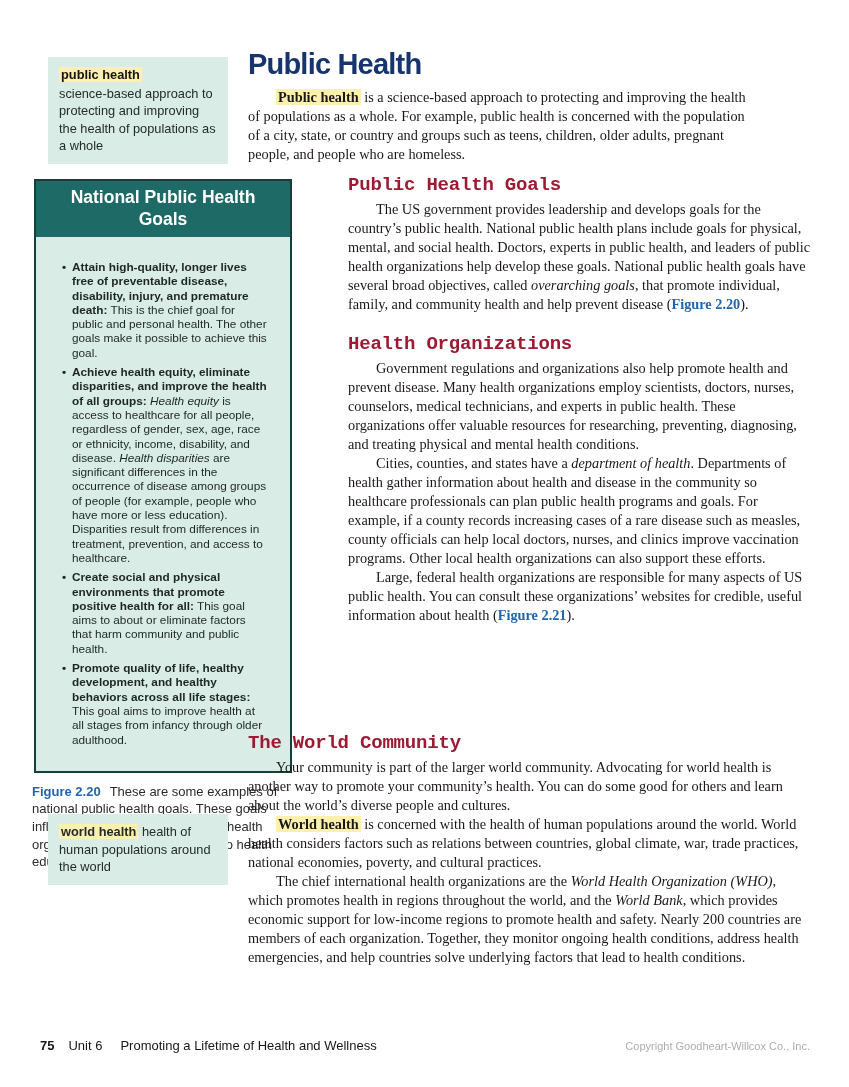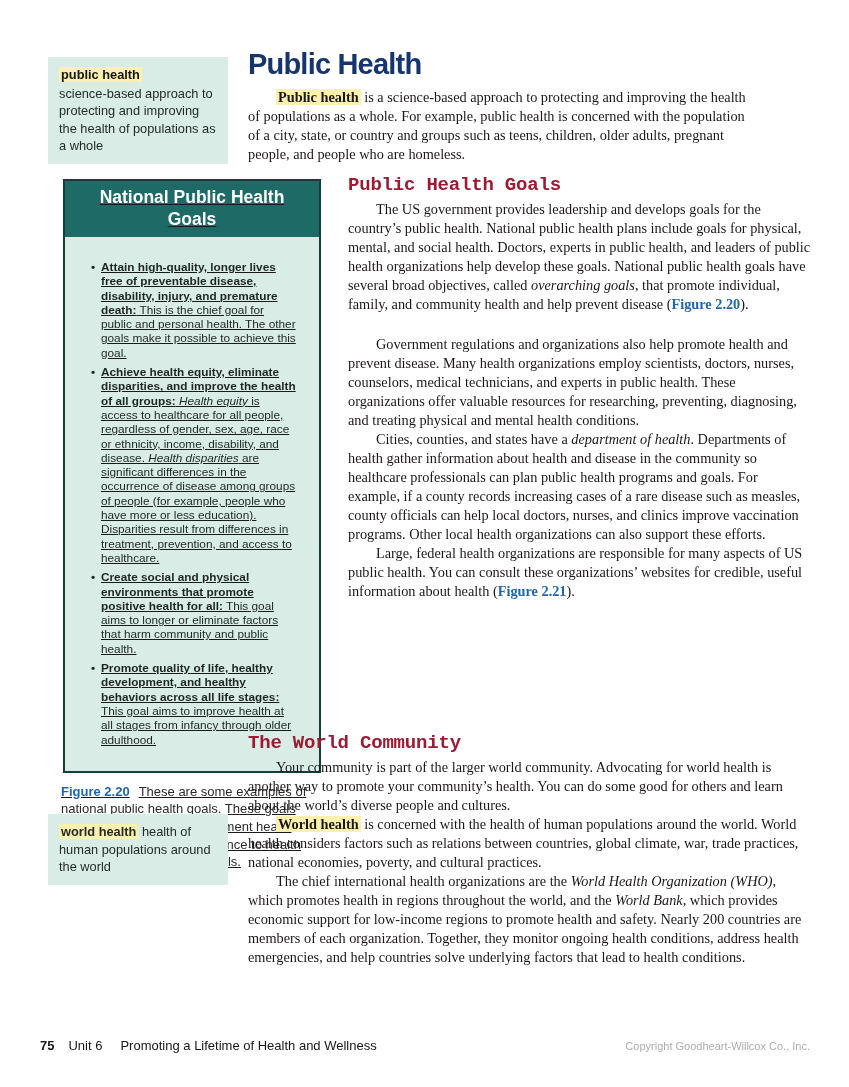--- a/index.html
+++ b/index.html
@@ -24,21 +24,21 @@
   .defbox .term{font-weight:bold;background:#fbf0ae;padding:0 2px;color:#151515;}
   .defbox .term-line{margin-bottom:1px;}
 
   
   .main-title{position:absolute;left:248px;top:48px;font-size:29px;font-weight:bold;
               color:#16356e;letter-spacing:-0.8px;}
 
   .intro{position:absolute;left:248px;top:88px;width:505px;}
 
   
-  .left-col{position:absolute;left:61px;top:179px;width:268px;text-decoration:underline;}
+  .left-col{position:absolute;left:32px;top:179px;width:268px;}
   .goals-box{width:258px;border:2px solid #143f3c;box-sizing:border-box;background:#d9ece6;margin-left:2px;}
   .goals-header{background:#1e6a66;color:#ffffff;text-align:center;font-weight:bold;
                 font-size:17.5px;line-height:21.5px;padding:6px 26px 7px;}
   .goals-body{padding:7px 7px 8px 9px;}
   .goals-body ul{margin:16px;padding:0;list-style:none;}
   .goals-body li{position:relative;padding-left:11px;margin-bottom:5px;
                  font-size:11.8px;line-height:14.3px;color:#1e2624;}
   .goals-body li:last-child{margin-bottom:0;}
   .goals-body li::before{content:"\2022";position:absolute;left:1px;font-weight:bold;}
 
@@ -75,34 +75,35 @@
     <p class="para"><span class="rt-b rt-hl">Public health</span><span> is a science-based approach to protecting and improving the health of populations as a whole. For example, public health is concerned with the population of a city, state, or country and groups such as teens, children, older adults, pregnant people, and people who are homeless.</span></p>
   </div>
 
   <div class="left-col">
     <div class="goals-box">
       <div class="goals-header">National Public Health Goals</div>
       <div class="goals-body">
         <ul>
           <li><span class="rt-b">Attain high-quality, longer lives free of preventable disease, disability, injury, and premature death:</span><span> This is the chief goal for public and personal health. The other goals make it possible to achieve this goal.</span></li>
           <li><span class="rt-b">Achieve health equity, eliminate disparities, and improve the health of all groups:</span><span> </span><span class="rt-i">Health equity</span><span> is access to healthcare for all people, regardless of gender, sex, age, race or ethnicity, income, disability, and disease. </span><span class="rt-i">Health disparities</span><span> are significant differences in the occurrence of disease among groups of people (for example, people who have more or less education). Disparities result from differences in treatment, prevention, and access to healthcare.</span></li>
-          <li><span class="rt-b">Create social and physical environments that promote positive health for all:</span><span> This goal aims to longer or eliminate factors that harm community and public health.</span></li>
+          <li><span class="rt-b">Create social and physical environments that promote positive health for all:</span><span> This goal aims to about or eliminate factors that harm community and public health.</span></li>
           <li><span class="rt-b">Promote quality of life, healthy development, and healthy behaviors across all life stages:</span><span> This goal aims to improve health at all stages from infancy through older adulthood.</span></li>
         </ul>
       </div>
     </div>
     <div class="fig-caption"><span class="fig-label">Figure 2.20</span><span>These are some examples of national public health goals. These goals influence the work of government health organizations and give guidance to health education programs in schools.</span></div>
   </div>
 
   <div class="col-right serif">
     <div class="section">
       <h2 class="sec">Public Health Goals</h2>
       <p class="para"><span>The US government provides leadership and develops goals for the country’s public health. National public health plans include goals for physical, mental, and social health. Doctors, experts in public health, and leaders of public health organizations help develop these goals. National public health goals have several broad objectives, called </span><span class="rt-i">overarching goals</span><span>, that promote individual, family, and community health and help prevent disease (</span><span class="rt-fig">Figure 2.20</span><span>).</span></p>
     </div>
     <div class="section">
+      <h2 class="sec">Health Organizations</h2>
       <p class="para"><span>Government regulations and organizations also help promote health and prevent disease. Many health organizations employ scientists, doctors, nurses, counselors, medical technicians, and experts in public health. These organizations offer valuable resources for researching, preventing, diagnosing, and treating physical and mental health conditions.</span></p>
       <p class="para"><span>Cities, counties, and states have a </span><span class="rt-i">department of health</span><span>. Departments of health gather information about health and disease in the community so healthcare professionals can plan public health programs and goals. For example, if a county records increasing cases of a rare disease such as measles, county officials can help local doctors, nurses, and clinics improve vaccination programs. Other local health organizations can also support these efforts.</span></p>
       <p class="para"><span>Large, federal health organizations are responsible for many aspects of US public health. You can consult these organizations’ websites for credible, useful information about health (</span><span class="rt-fig">Figure 2.21</span><span>).</span></p>
     </div>
   </div>
 
   <div class="world-section serif">
     <h2 class="sec">The World Community</h2>
     <p class="para"><span>Your community is part of the larger world community. Advocating for world health is another way to promote your community’s health. You can do some good for others and learn about the world’s diverse people and cultures.</span></p>
     <p class="para"><span class="rt-b rt-hl">World health</span><span> is concerned with the health of human populations around the world. World health considers factors such as relations between countries, global climate, war, trade practices, national economies, poverty, and cultural practices.</span></p>

